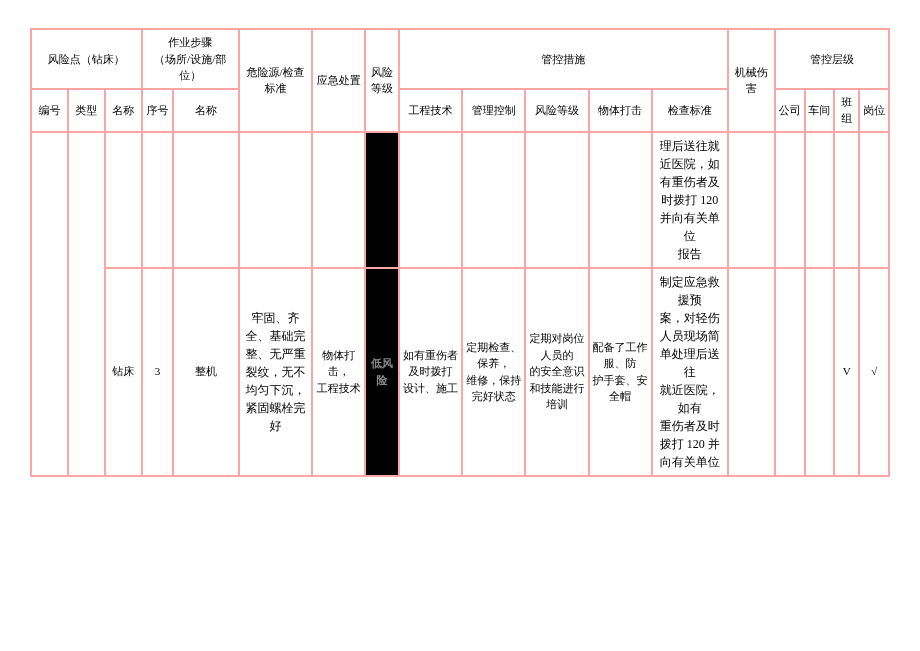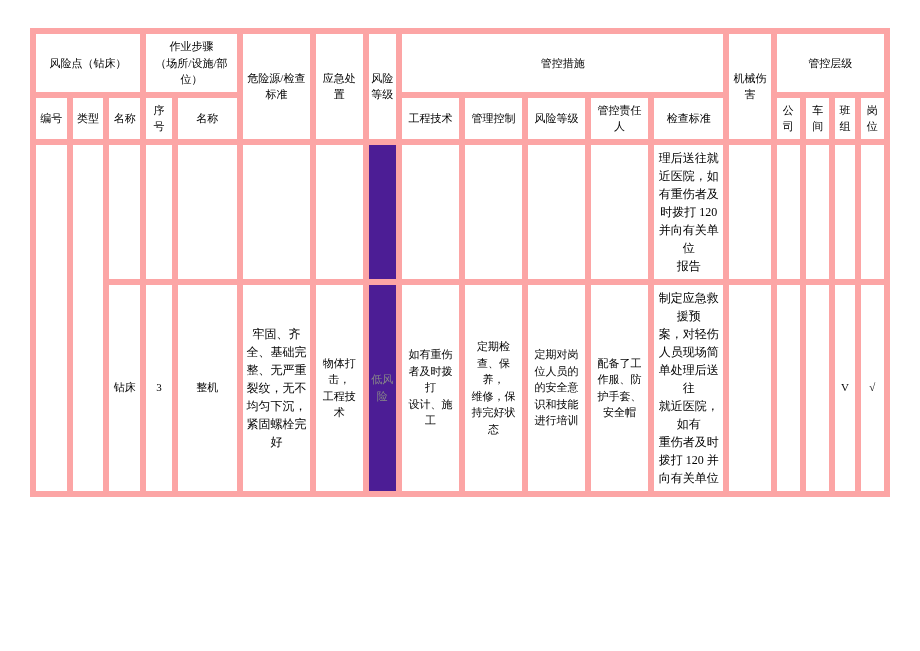--- a/index.html
+++ b/index.html
@@ -9,31 +9,32 @@
       background: #fff;
       padding: 28px 30px;
       width: 920px;
     }
     table {
       border-collapse: collapse;
       width: 100%;
       table-layout: fixed;
     }
     td, th {
-      border: 6px solid #fca5a5;
+      border: 2px solid #fca5a5;
       text-align: center;
       vertical-align: middle;
       padding: 4px 2px;
       line-height: 1.5;
       word-wrap: break-word;
       font-weight: normal;
     }
     .risk-cell {
-      background: #4c1d95;
+      background: #000000;
       color: #888;
+      font-weight: bold;
     }
     .tall-row td { height: 125px; }
     .taller-row td { height: 195px; }
     .small-text { font-size: 12px; }
   </style>
 </head>
 <body>
 
 <table>
   <colgroup>
@@ -70,21 +71,21 @@
     </tr>
     <tr>
       <th>编号</th>
       <th>类型</th>
       <th>名称</th>
       <th>序号</th>
       <th>名称</th>
       <th>工程技术</th>
       <th>管理控制</th>
       <th>风险等级</th>
-      <th>管控责任人</th>
+      <th>物体打击</th>
       <th>检查标准</th>
       <th>公司</th>
       <th>车间</th>
       <th>班组</th>
       <th>岗位</th>
     </tr>
   </thead>
   <tbody>
     <tr class="tall-row">
       <td rowspan="2"></td>

